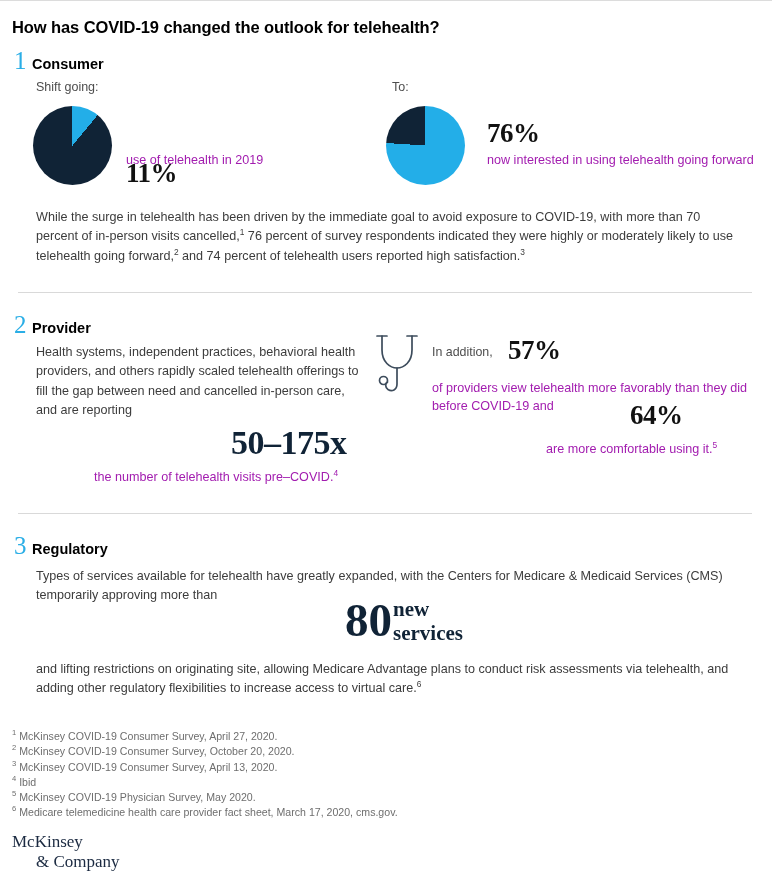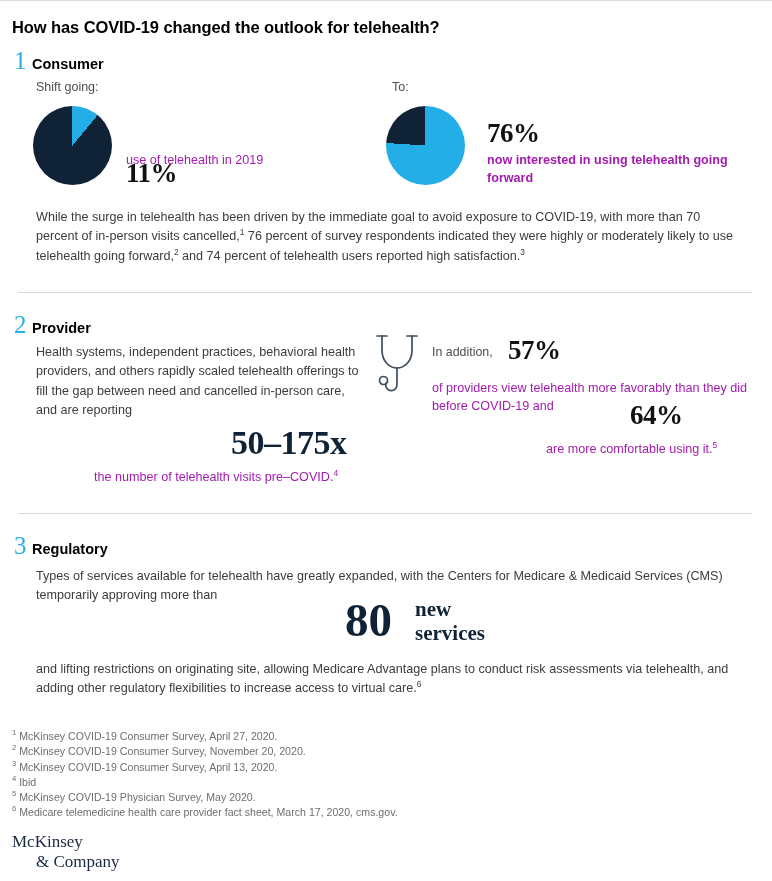--- a/index.html
+++ b/index.html
@@ -175,21 +175,21 @@
   <div class="small-label" style="left:392px; top:80px;">To:</div>
 
   <div class="pie" style="left:33px; top:106px; width:79px; height:79px;
               background: conic-gradient(#23aee8 0deg 39.6deg, #102336 39.6deg 360deg);"></div>
   <div class="pct pct-big" style="left:126px; top:118px;margin-top:40px;">11%</div>
   <div class="stat-caption" style="left:126px; top:151px; width:230px;">use of telehealth in 2019</div>
 
   <div class="pie" style="left:386px; top:106px; width:79px; height:79px;
               background: conic-gradient(#23aee8 0deg 273.6deg, #102336 273.6deg 360deg);"></div>
   <div class="pct pct-big" style="left:487px; top:118px;">76%</div>
-  <div class="stat-caption" style="left:487px; top:151px; width:268px;font-weight:bold;">now interested in using telehealth going forward</div>
+  <div class="stat-caption" style="left:487px; top:151px; width:268px;">now interested in using telehealth going forward</div>
 
   <div class="body-text" style="left:36px; top:208px; width:700px;">
     <span>While the surge in telehealth has been driven by the immediate goal to avoid exposure to COVID-19, with more than 70 percent of in-person visits cancelled,</span><span class="sup">1</span><span> 76 percent of survey respondents indicated they were highly or moderately likely to use telehealth going forward,</span><span class="sup">2</span><span> and 74 percent of telehealth users reported high satisfaction.</span><span class="sup">3</span>
   </div>
 
   <div class="divider" style="top:292px;"></div>
 
   <div class="section-head" style="left:14px; top:312px;">
     <span class="section-num">2</span>
     <span class="section-label">Provider</span>
@@ -221,31 +221,31 @@
 
   <div class="section-head" style="left:14px; top:533px;">
     <span class="section-num">3</span>
     <span class="section-label">Regulatory</span>
   </div>
 
   <div class="body-text" style="left:36px; top:567px; width:690px;">Types of services available for telehealth have greatly expanded, with the Centers for Medicare &amp; Medicaid Services (CMS) temporarily approving more than</div>
 
   <div style="position:absolute; left:345px; top:595px; display:flex; align-items:flex-start;">
     <span class="navy-serif" style="position:static; font-size:47px; line-height:50px;">80</span>
-    <span style="display:flex; flex-direction:column; margin-left:23px; margin-top:2px;">
+    <span style="display:flex; flex-direction:column; margin-left:1px; margin-top:2px;">
       <span class="navy-serif" style="position:static; font-size:21px; line-height:24px;">new</span>
       <span class="navy-serif" style="position:static; font-size:21px; line-height:24px;">services</span>
     </span>
   </div>
 
   <div class="body-text" style="left:36px; top:660px; width:700px;"><span>and lifting restrictions on originating site, allowing Medicare Advantage plans to conduct risk assessments via telehealth, and adding other regulatory flexibilities to increase access to virtual care.</span><span class="sup">6</span></div>
 
   <div class="footnotes">
     <div class="footnote"><span class="fn-num">1</span><span> McKinsey COVID-19 Consumer Survey, April 27, 2020.</span></div>
-    <div class="footnote"><span class="fn-num">2</span><span> McKinsey COVID-19 Consumer Survey, November 20, 2020.</span></div>
+    <div class="footnote"><span class="fn-num">2</span><span> McKinsey COVID-19 Consumer Survey, October 20, 2020.</span></div>
     <div class="footnote"><span class="fn-num">3</span><span> McKinsey COVID-19 Consumer Survey, April 13, 2020.</span></div>
     <div class="footnote"><span class="fn-num">4</span><span> Ibid</span></div>
     <div class="footnote"><span class="fn-num">5</span><span> McKinsey COVID-19 Physician Survey, May 2020.</span></div>
     <div class="footnote"><span class="fn-num">6</span><span> Medicare telemedicine health care provider fact sheet, March 17, 2020, cms.gov.</span></div>
   </div>
 
   <div class="logo">
     <span>McKinsey</span>
     <span class="logo-l2">&amp; Company</span>
   </div>

